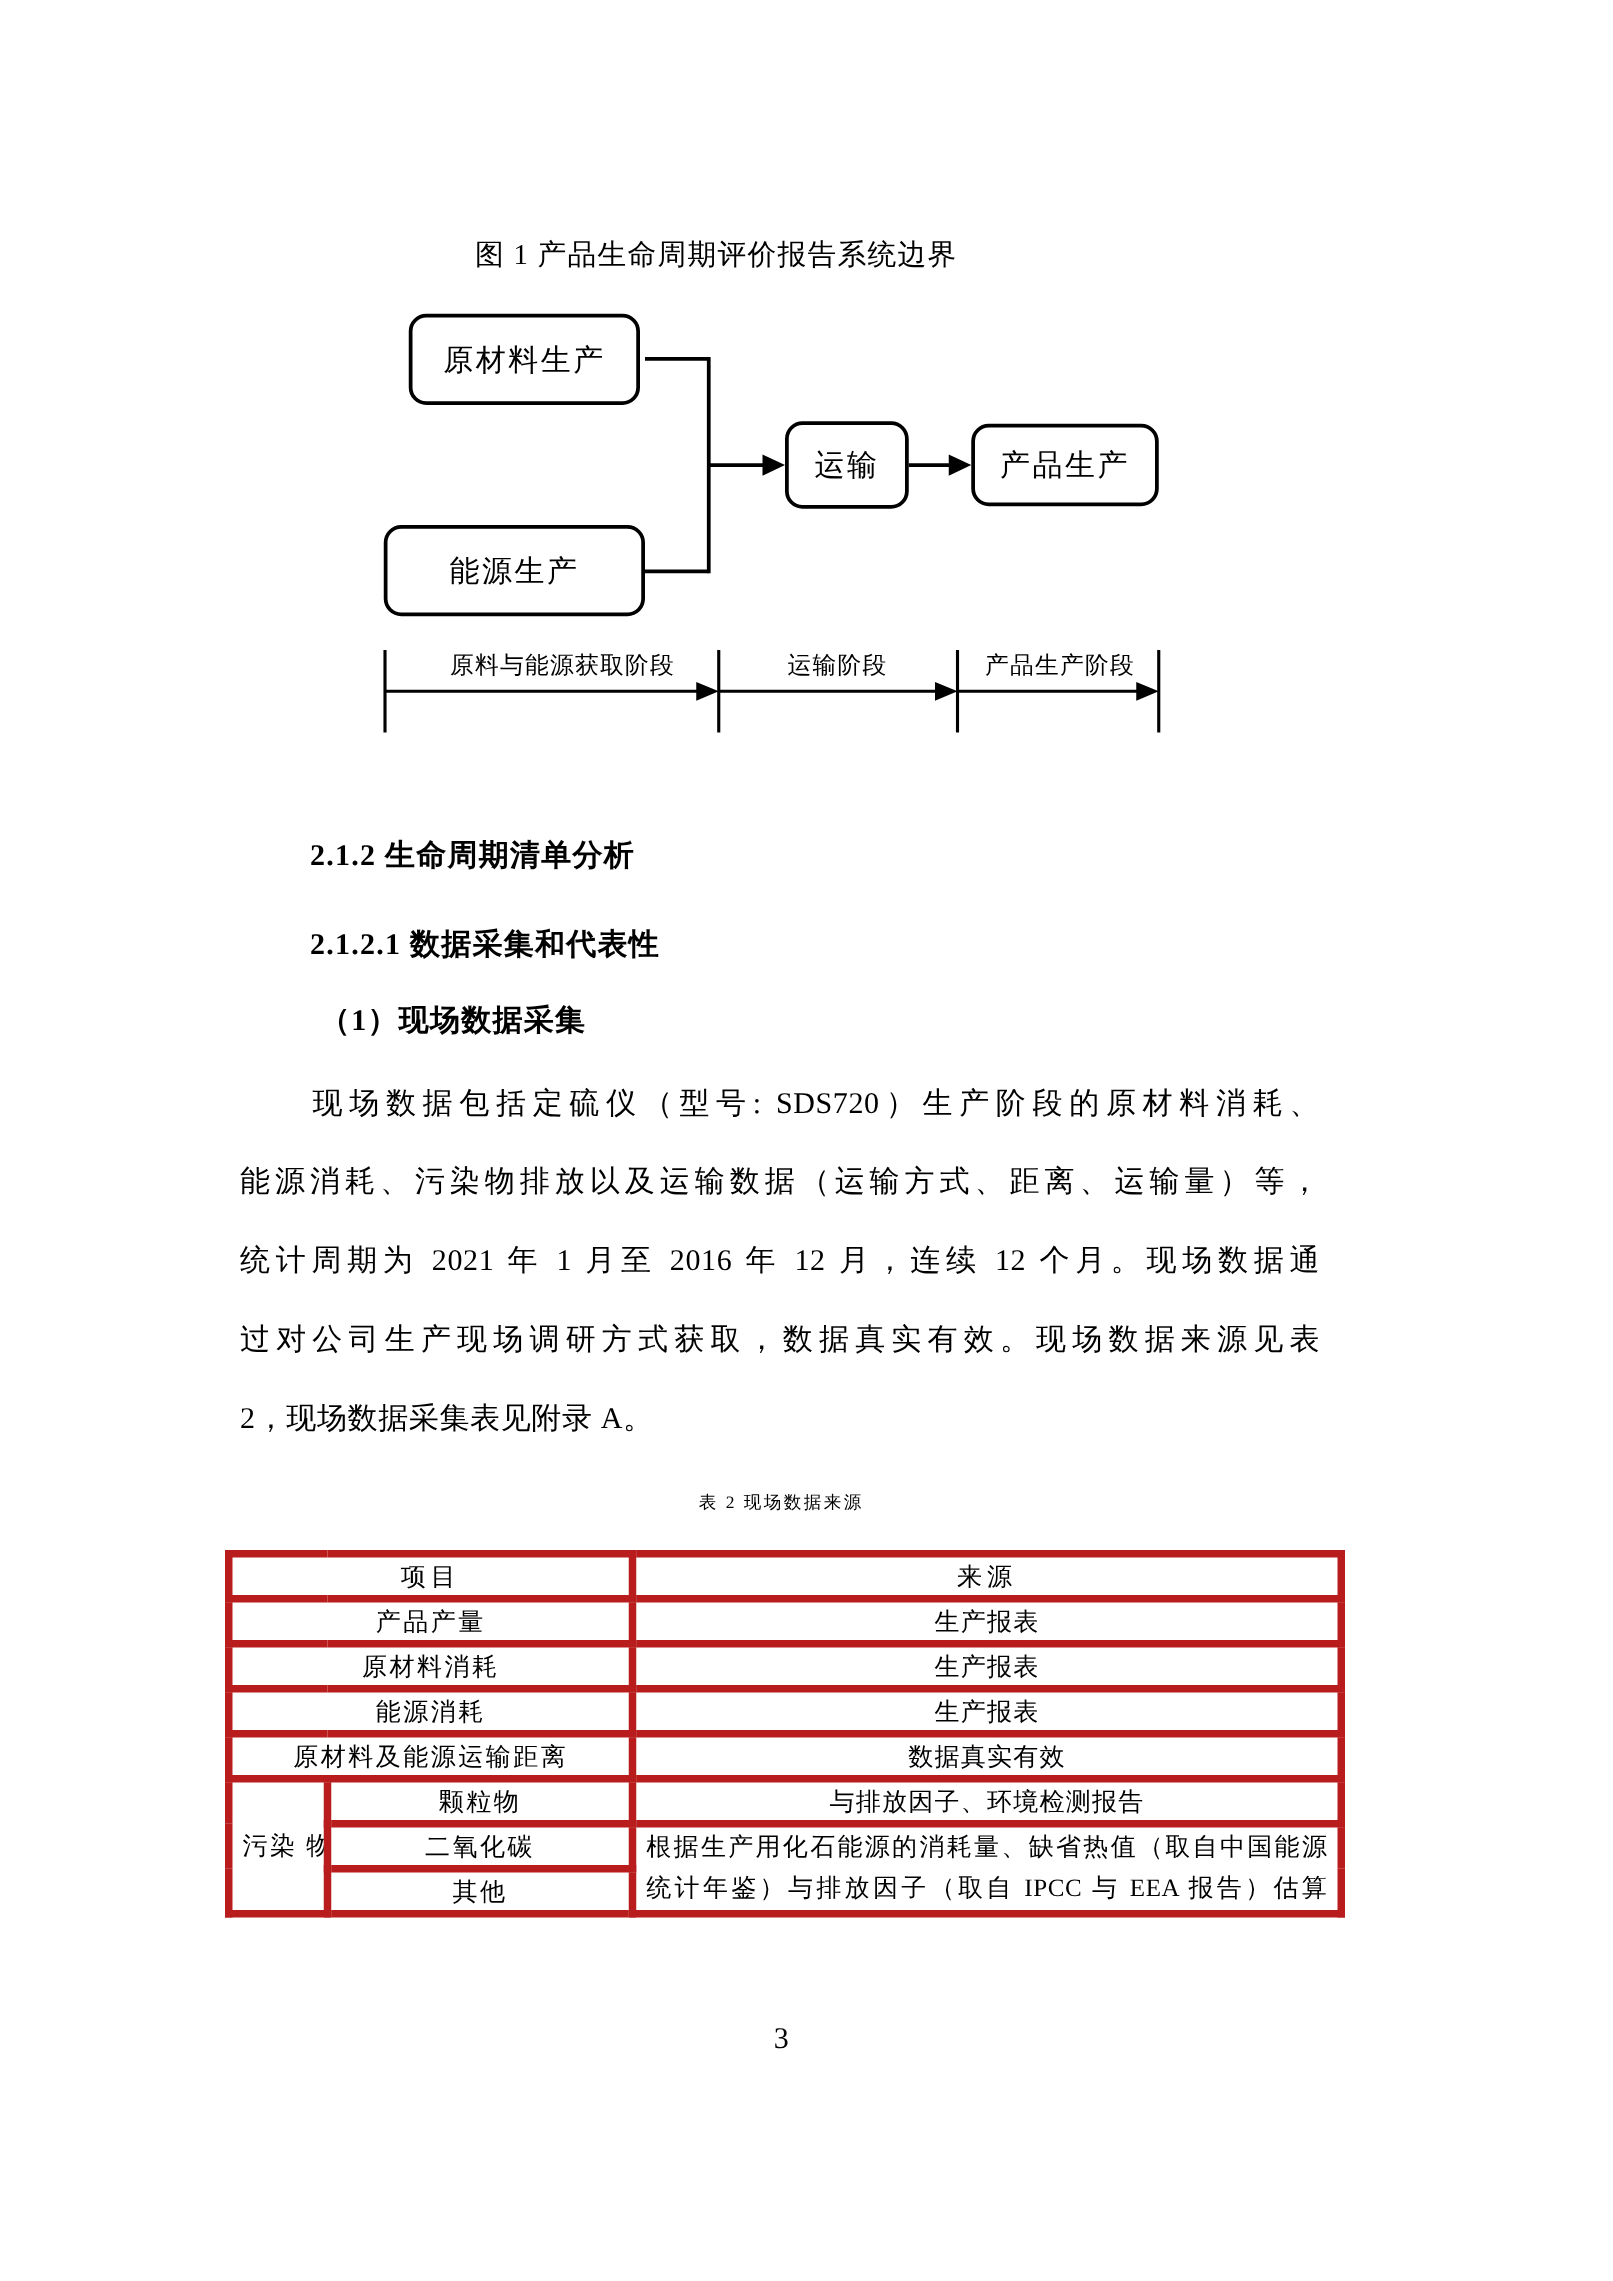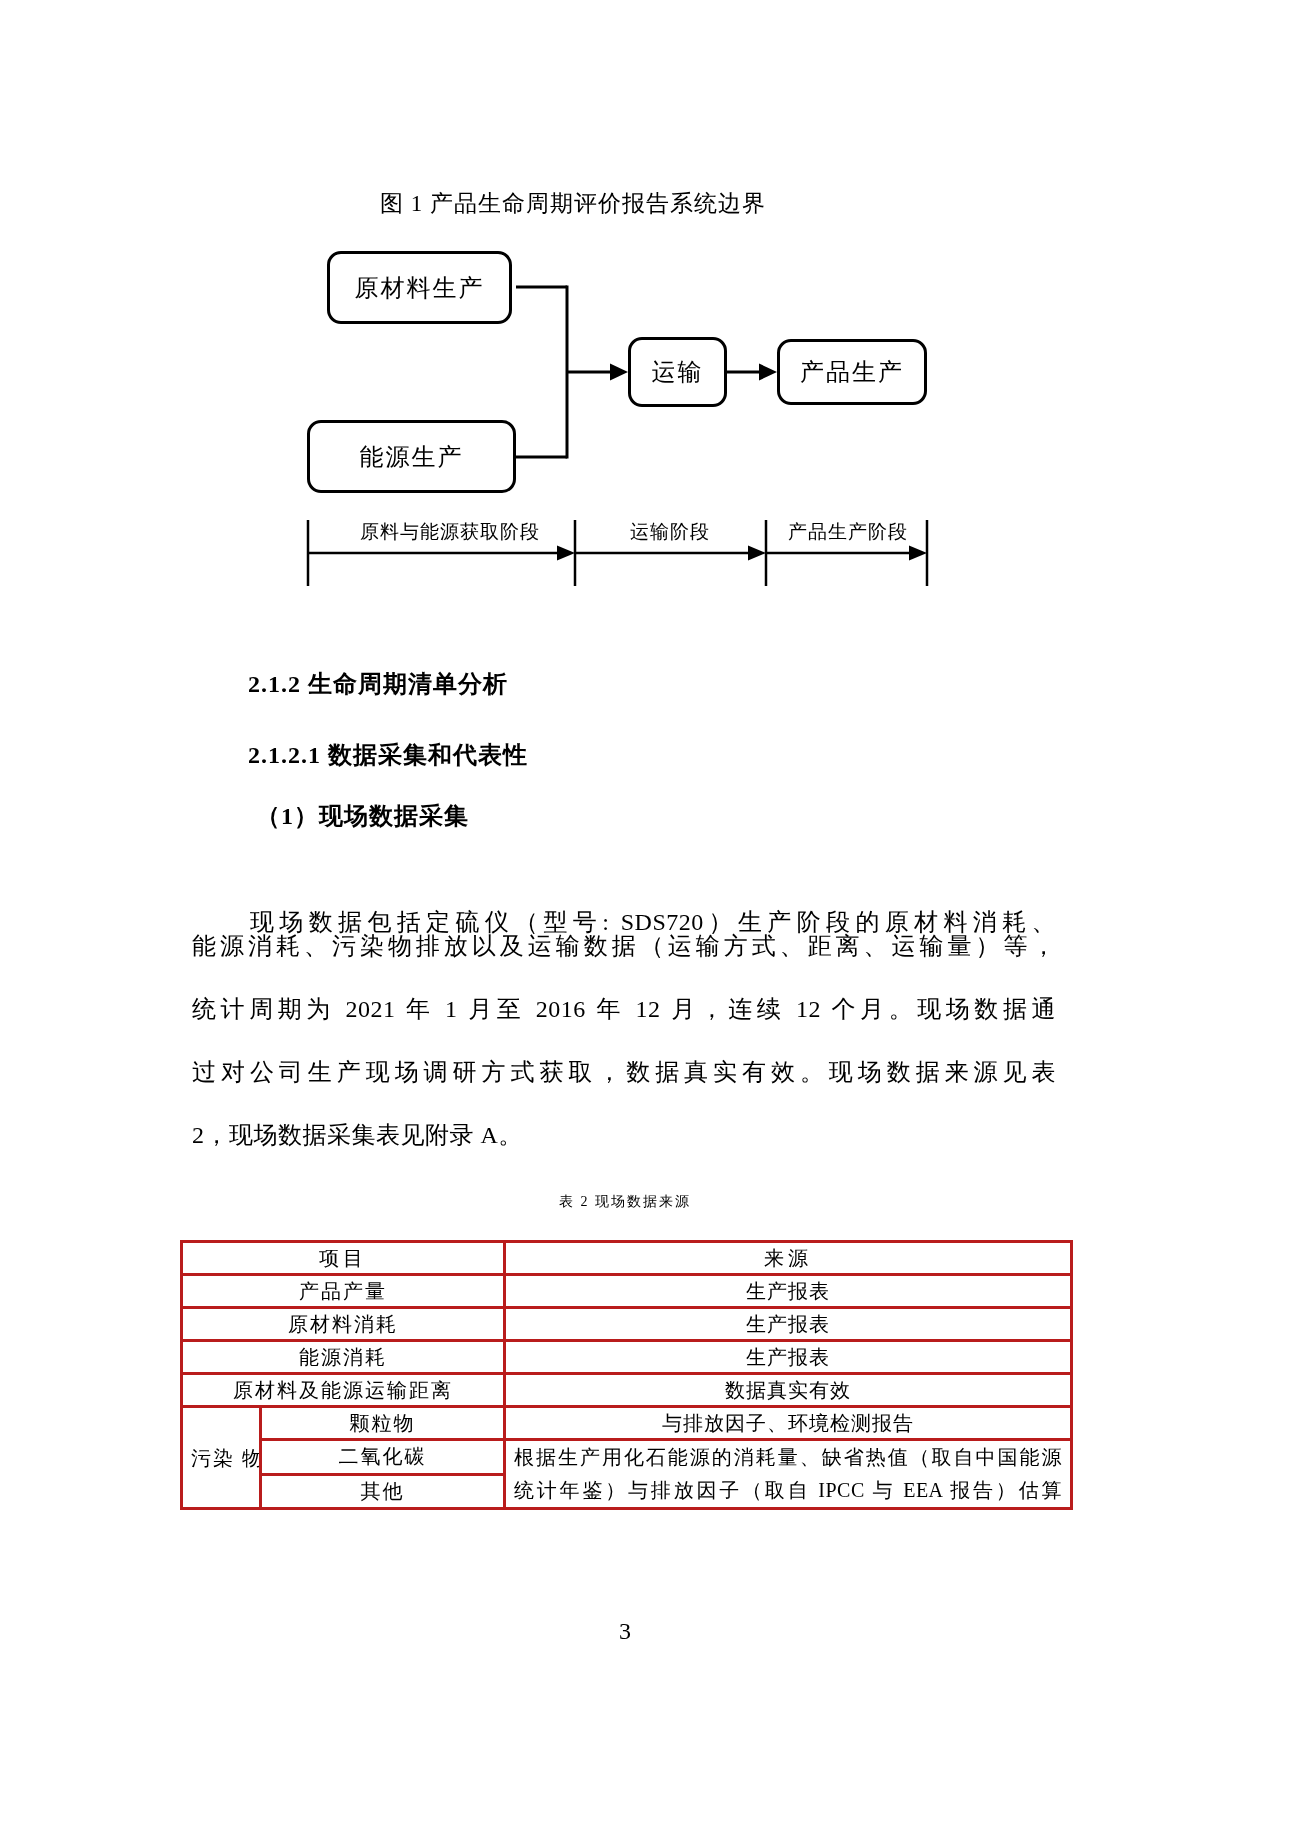--- a/index.html
+++ b/index.html
@@ -25,33 +25,33 @@
   .phase{top:519px;font-size:19px;letter-spacing:1px;white-space:nowrap;transform:translateX(-50%);}
   .ph1{left:450px;} .ph2{left:670px;} .ph3{left:848px;}
   
   .hd{font-weight:bold;font-size:24px;white-space:nowrap;letter-spacing:1px;}
   .h1{left:248px;top:668px;}
   .h2{left:248px;top:739px;}
   .h3{left:256px;top:800px;}
   
   .pline{font-size:24px;line-height:36px;height:36px;letter-spacing:0.5px;}
   .just{text-align:justify;text-align-last:justify;}
-  .l1{left:250px;top:865px;width:806px;margin-top:39px;}
+  .l1{left:250px;top:865px;width:806px;}
   .l2{left:192px;top:928px;width:864px;}
   .l3{left:192px;top:991px;width:864px;}
   .l4{left:192px;top:1054px;width:864px;}
   .l5{left:192px;top:1117px;width:864px;}
   
   .tcaption{left:180px;top:1193px;width:890px;text-align:center;font-size:14px;letter-spacing:2px;}
   table.src{
     left:180px;top:1240px;width:890px;position:absolute;
     border-collapse:collapse;table-layout:fixed;font-size:20px;
   }
   table.src td{
-    border:3px solid #b91c1c;height:30px;padding:0 8px;
+    border:6px solid #b91c1c;height:30px;padding:0 8px;
     overflow:hidden;white-space:nowrap;
   }
   td.c{text-align:center;letter-spacing:2px;}
   td.hdr{text-align:center;letter-spacing:4px;}
   td.src-cell{text-align:center;letter-spacing:1px;}
   td.group{text-align:center;letter-spacing:2px;white-space:pre-line;line-height:26px;}
   td.merged{padding:0 8px;white-space:normal;}
   .mline{line-height:33px;height:33px;text-align:justify;text-align-last:justify;letter-spacing:0.5px;white-space:nowrap;overflow:hidden;}
   
   .pageno{left:180px;top:1618px;width:890px;text-align:center;font-size:24px;}

